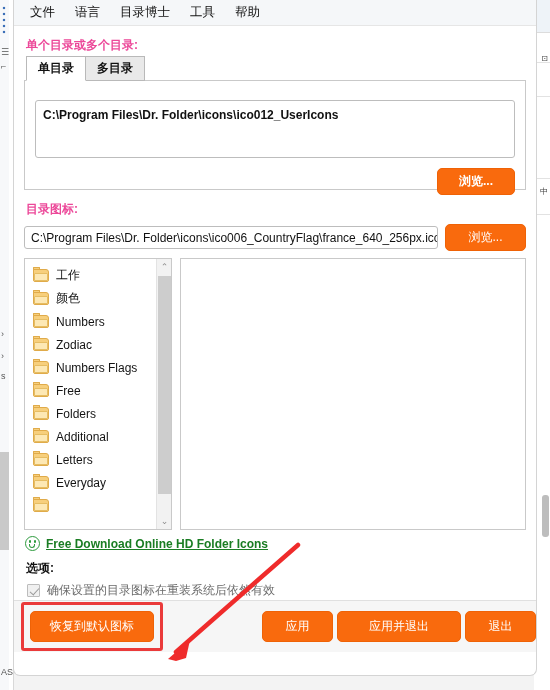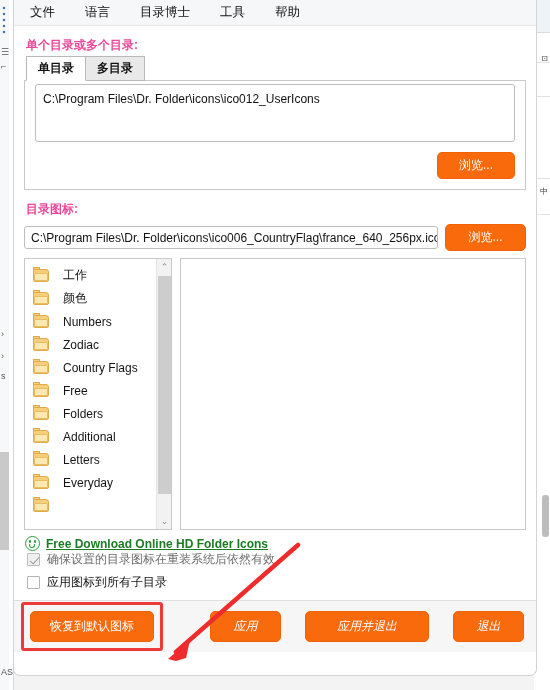--- a/index.html
+++ b/index.html
@@ -116,21 +116,21 @@
   }
   .wc svg { display: block; }
 
   
   #menubar {
     height: 26px;
     background: #f5f7f9;
     border-bottom: 1px solid #e6e6e6;
     display: flex; align-items: center;
     padding-left: 8px;
-    gap: 14px;
+    gap: 4px;
   }
   .menu-item {
     font-size: 12.5px; color: #101010;
     padding: 3px 8px;
     white-space: nowrap;
   }
 
   
   #content {
     position: relative;
@@ -158,24 +158,25 @@
   }
   .tab.active {
     background: #ffffff;
     border-bottom-color: #ffffff;
     z-index: 4;
   }
 
   #tabpanel {
     border: 1px solid #c9c9c9;
     background: #fff;
-    padding: 3px 10px 10px 10px;
+    padding: 19px 10px 10px 10px;
     margin-top: -1px;
     height: 110px;
     position: relative;
+    font-weight: bold;
   }
   #dir-textarea {
     width: 100%; height: 58px;
     border: 1px solid #bdbdbd;
     border-radius: 3px;
     background: #fff;
     font-size: 12px;
     color: #111;
     padding: 6px 7px;
     overflow: hidden;
@@ -218,21 +219,21 @@
   #folder-list {
     position: relative;
     width: 148px; flex: none;
     border: 1px solid #c9c9c9;
     background: #ffffff;
     overflow: hidden;
   }
   #folder-list-inner { padding: 5px 0 0 0; }
   .folder-item {
     display: flex; align-items: center;
-    gap: 14px;
+    gap: 7px;
     height: 23px;
     padding-left: 8px;
     font-size: 12px; color: #141414;
   }
   .folder-icon {
     position: relative;
     width: 16px; height: 13px; flex: none;
   }
   .folder-icon .back {
     position: absolute; left: 0; top: 0;
@@ -349,21 +350,21 @@
   }
   #restore-btn { width: 124px; padding: 7px 0; }
   #restore-highlight {
     position: absolute;
     left: -9px; top: -9px;
     width: 142px; height: 49px;
     border: 3px solid #ea3a3a;
     border-radius: 3px;
     pointer-events: none;
   }
-  #footer-right { margin-left: auto; margin-right: 12px; display: flex; gap: 24px; font-style: italic; }
+  #footer-right { margin-left: auto; margin-right: 0; display: flex; gap: 4px; }
   #btn-apply { width: 71px; padding: 7px 0; }
   #btn-apply-exit { width: 124px; padding: 7px 0; }
   #btn-exit { width: 71px; padding: 7px 0; }
 
   
   #arrow-overlay {
     position: absolute; left: 0; top: 0;
     width: 550px; height: 690px;
     pointer-events: none;
     z-index: 50;
@@ -466,21 +467,21 @@
                   <span class="front"></span>
                 </span>
               <span>Zodiac</span>
             </div>
             <div class="folder-item">
               <span class="folder-icon">
                   <span class="tab"></span>
                   <span class="back"></span>
                   <span class="front"></span>
                 </span>
-              <span>Country Flags</span>
+              <span>Numbers Flags</span>
             </div>
             <div class="folder-item">
               <span class="folder-icon">
                   <span class="tab"></span>
                   <span class="back"></span>
                   <span class="front"></span>
                 </span>
               <span>Free</span>
             </div>
             <div class="folder-item">
@@ -535,20 +536,21 @@
 
       <div id="download-row">
         <span id="smiley">
           <span class="eye l"></span>
             <span class="eye r"></span>
             <span class="mouth"></span>
         </span>
         <span id="download-link">Free Download Online HD Folder Icons</span>
       </div>
 
+      <div id="options-label">选项:</div>
 
       <div class="check-row">
         <span class="checkbox checked"></span>
         <span class="check-label disabled">确保设置的目录图标在重装系统后依然有效</span>
       </div>
       <div class="check-row">
         <span class="checkbox"></span>
         <span class="check-label">应用图标到所有子目录</span>
       </div>
 

